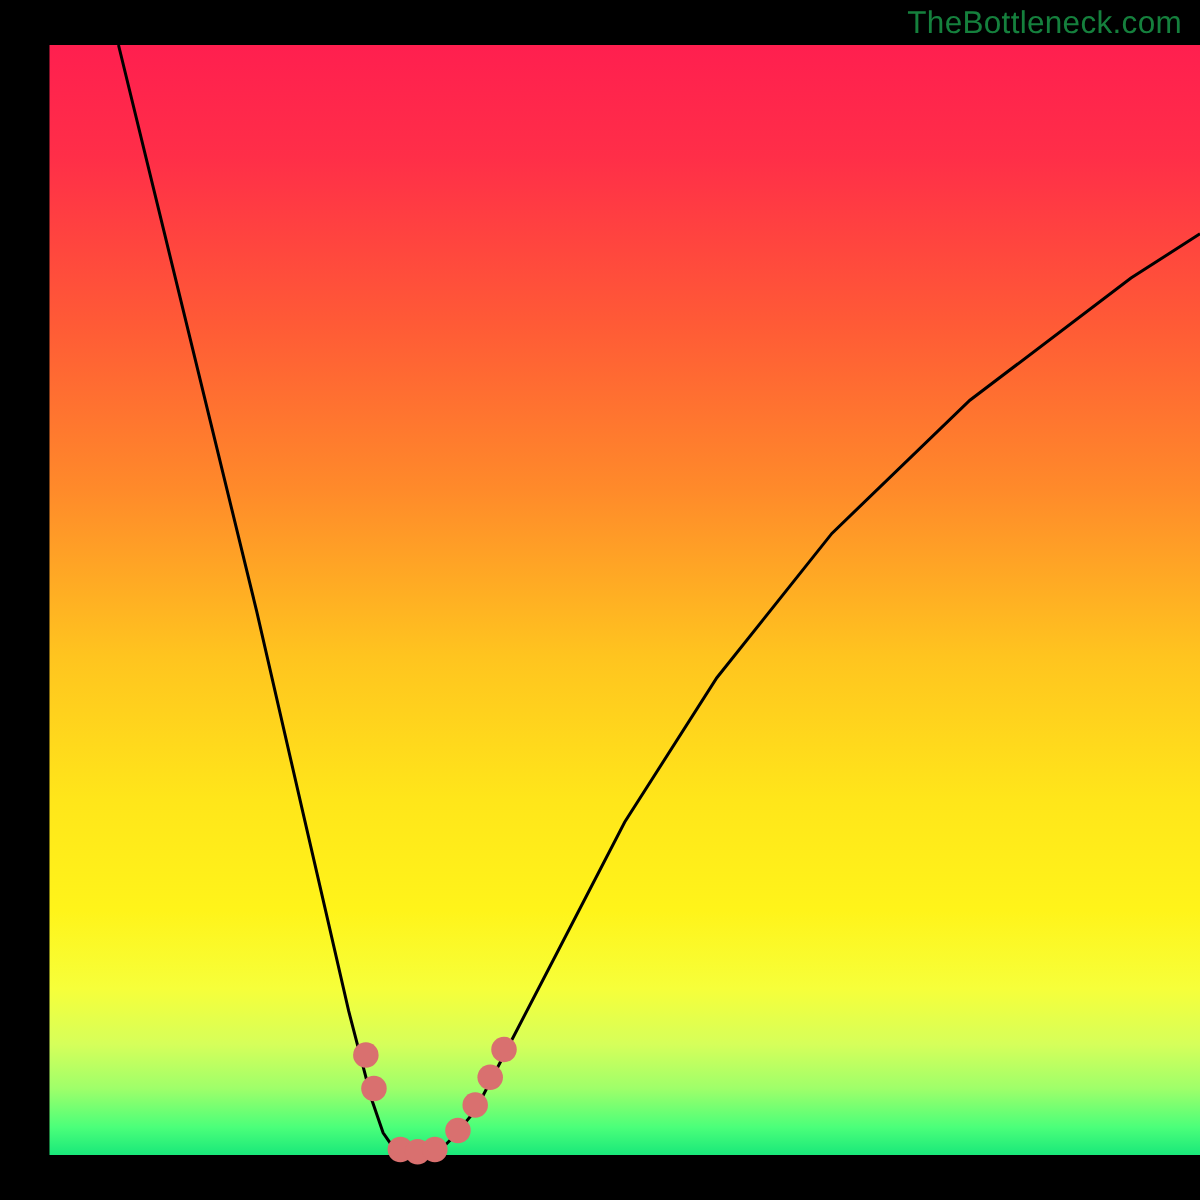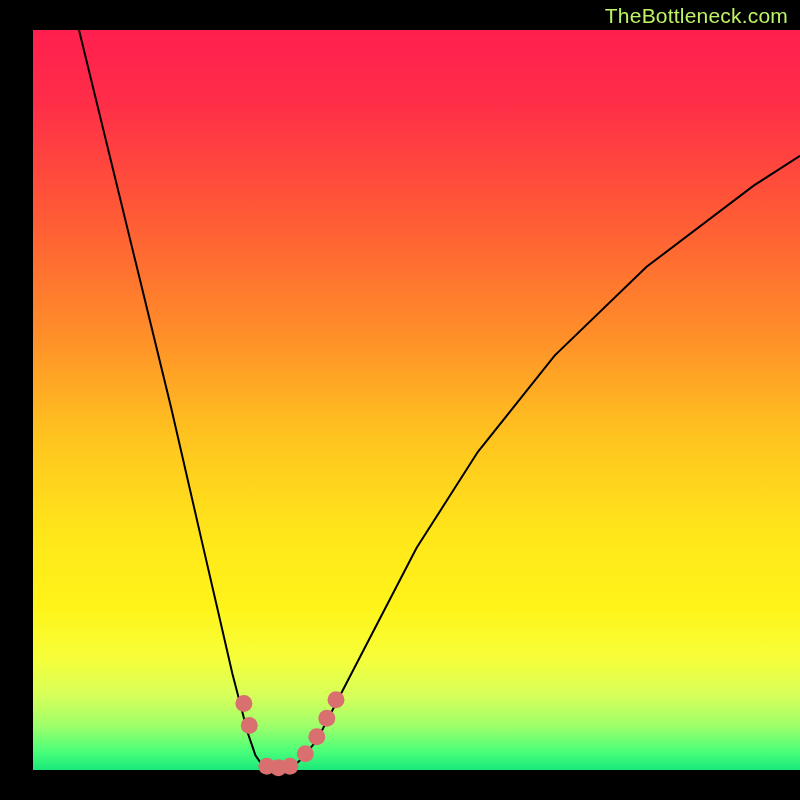--- a/index.html
+++ b/index.html
@@ -16,21 +16,21 @@
     top: 0;
     left: 0;
     width: 800px;
     height: 800px;
     background: #000;
   }
   .watermark {
     position: absolute;
     top: 4px;
     right: 12px;
-    color: #bef264;
+    color: #15803d;
     font-size: 21px;
     font-weight: 400;
     letter-spacing: 0.2px;
     z-index: 10;
     user-select: none;
   }
   svg {
     position: absolute;
     top: 0;
     left: 0;

